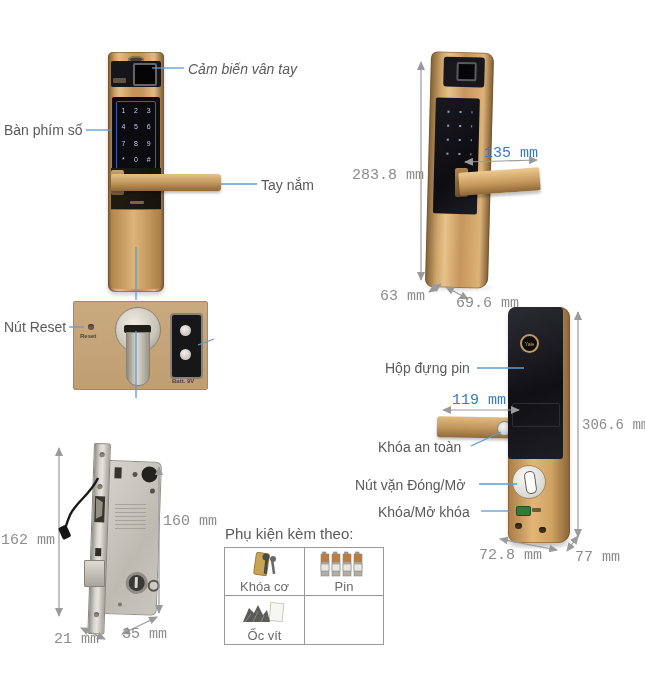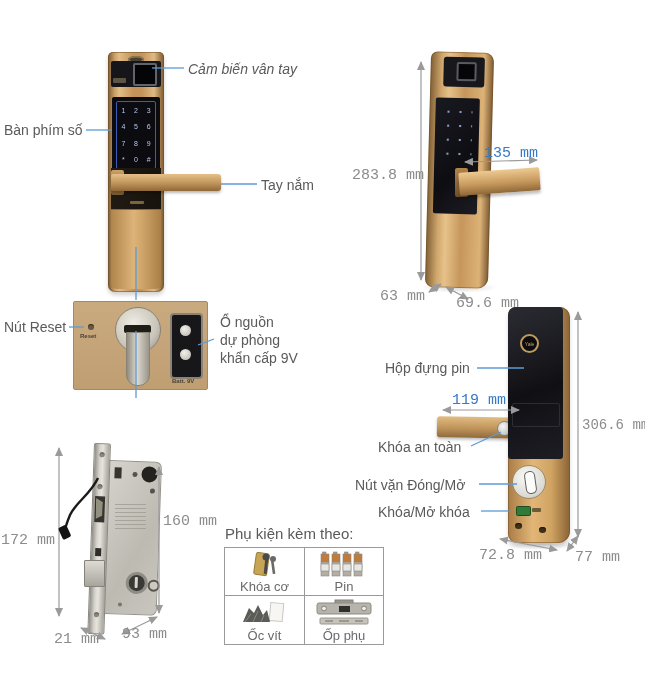--- a/index.html
+++ b/index.html
@@ -188,25 +188,20 @@
     </div>
     <div class="cp-cyl-body"></div>
     <div class="cp-batt">
       <div class="cp-batt-t1"></div>
       <div class="cp-batt-t2"></div>
     </div>
     <div class="tiny" style="left:98px;top:76px;">Batt. 9V</div>
   </div>
 
   <div class="label" style="left:4px;top:319px;">Nút Reset</div>
-  <div class="label" style="left:220px;top:313px;line-height:18px;">
-    <span style="display:block">Ổ nguồn</span>
-    <span style="display:block">dự phòng</span>
-    <span style="display:block">khẩn cấp 9V</span>
-  </div>
 
   <div class="floor-shadow" style="left:500px;top:538px;width:80px;height:12px;"></div>
   <div class="bl-handle"></div>
   <div class="bl-button"></div>
   <div class="back-lock">
     <div class="bl-black">
       <div class="bl-logo">Yale</div>
       <div class="bl-seam"></div>
     </div>
     <div class="bl-turn-ring">
@@ -241,24 +236,24 @@
     <div class="mt-plate">
       <div class="mt-hole" style="left:5px;top:8px;"></div>
       <div class="mt-hole" style="left:4px;top:40px;"></div>
       <div class="mt-latch"></div>
       <div class="mt-sqhole"></div>
       <div class="mt-hole" style="left:5px;top:168px;"></div>
     </div>
     <div class="mt-bolt"></div>
   </div>
 
-  <div class="dim" style="left:1px;top:532px;">172 mm</div>
+  <div class="dim" style="left:1px;top:532px;">162 mm</div>
   <div class="dim" style="left:163px;top:513px;">160 mm</div>
   <div class="dim" style="left:54px;top:631px;">21 mm</div>
-  <div class="dim" style="left:122px;top:626px;">93 mm</div>
+  <div class="dim" style="left:122px;top:626px;">35 mm</div>
 
   <div class="acc-title">Phụ kiện kèm theo:</div>
   <div class="acc-table">
     <div class="acc-cell">
       <svg width="60" height="30" viewBox="0 0 60 30">
         <rect x="20" y="3" width="13" height="22" rx="2" fill="#c8a455" stroke="#9a7c38" transform="rotate(8 26 14)"></rect>
         <circle cx="31" cy="7" r="3.5" fill="#4a4a48"></circle>
         <rect x="29.5" y="9" width="3" height="15" fill="#4a4a48" transform="rotate(6 31 16)"></rect>
         <circle cx="38" cy="9" r="3" fill="#6a6a66"></circle>
         <rect x="36.8" y="11" width="2.6" height="13" fill="#6a6a66" transform="rotate(-8 38 17)"></rect>
@@ -289,32 +284,20 @@
       <div class="acc-label">Pin</div>
     </div>
     <div class="acc-cell">
       <svg width="60" height="30" viewBox="0 0 60 30">
         <rect x="35" y="5" width="13" height="18" fill="#f7f6f2" stroke="#c9c7c0" transform="rotate(5 41 14)"></rect>
         <path d="M8,24 L14,10 L19,15 L23,7 L28,17 L32,12 L35,24 Z" fill="#5b5b57"></path>
         <path d="M10,24 L16,16 M18,24 L23,13 M26,24 L29,17" stroke="#8a8a84" stroke-width="1"></path>
       </svg>
       <div class="acc-label">Ốc vít</div>
     </div>
-    <div class="acc-cell">
-      <svg width="62" height="30" viewBox="0 0 62 30">
-        <rect x="22" y="2" width="18" height="6" fill="#9a978f" stroke="#83807a"></rect>
-        <rect x="4" y="5" width="54" height="11" rx="2" fill="#b7b4ac" stroke="#8e8b83"></rect>
-        <rect x="26" y="8" width="11" height="6" fill="#2f2f2b"></rect>
-        <circle cx="11" cy="10.5" r="2.4" fill="#f1f0ec" stroke="#83807a"></circle>
-        <circle cx="51" cy="10.5" r="2.4" fill="#f1f0ec" stroke="#83807a"></circle>
-        <rect x="7" y="20" width="48" height="6" rx="1" fill="#c6c3bb" stroke="#9a978f"></rect>
-        <path d="M12,23 h8 M26,23 h10 M42,23 h8" stroke="#8e8b83" stroke-width="1.5"></path>
-      </svg>
-      <div class="acc-label">Ốp phụ</div>
-    </div>
   </div>
 
   <svg class="lines" width="645" height="700" viewBox="0 0 645 700">
     <defs>
       <marker id="ag" markerWidth="9" markerHeight="8" refX="8" refY="4" orient="auto-start-reverse" markerUnits="userSpaceOnUse">
         <path d="M0,0 L9,4 L0,8 z" fill="#9a9a9a"></path>
       </marker>
     </defs>
 
     <g stroke="#5b9bd5" stroke-width="1.3">

